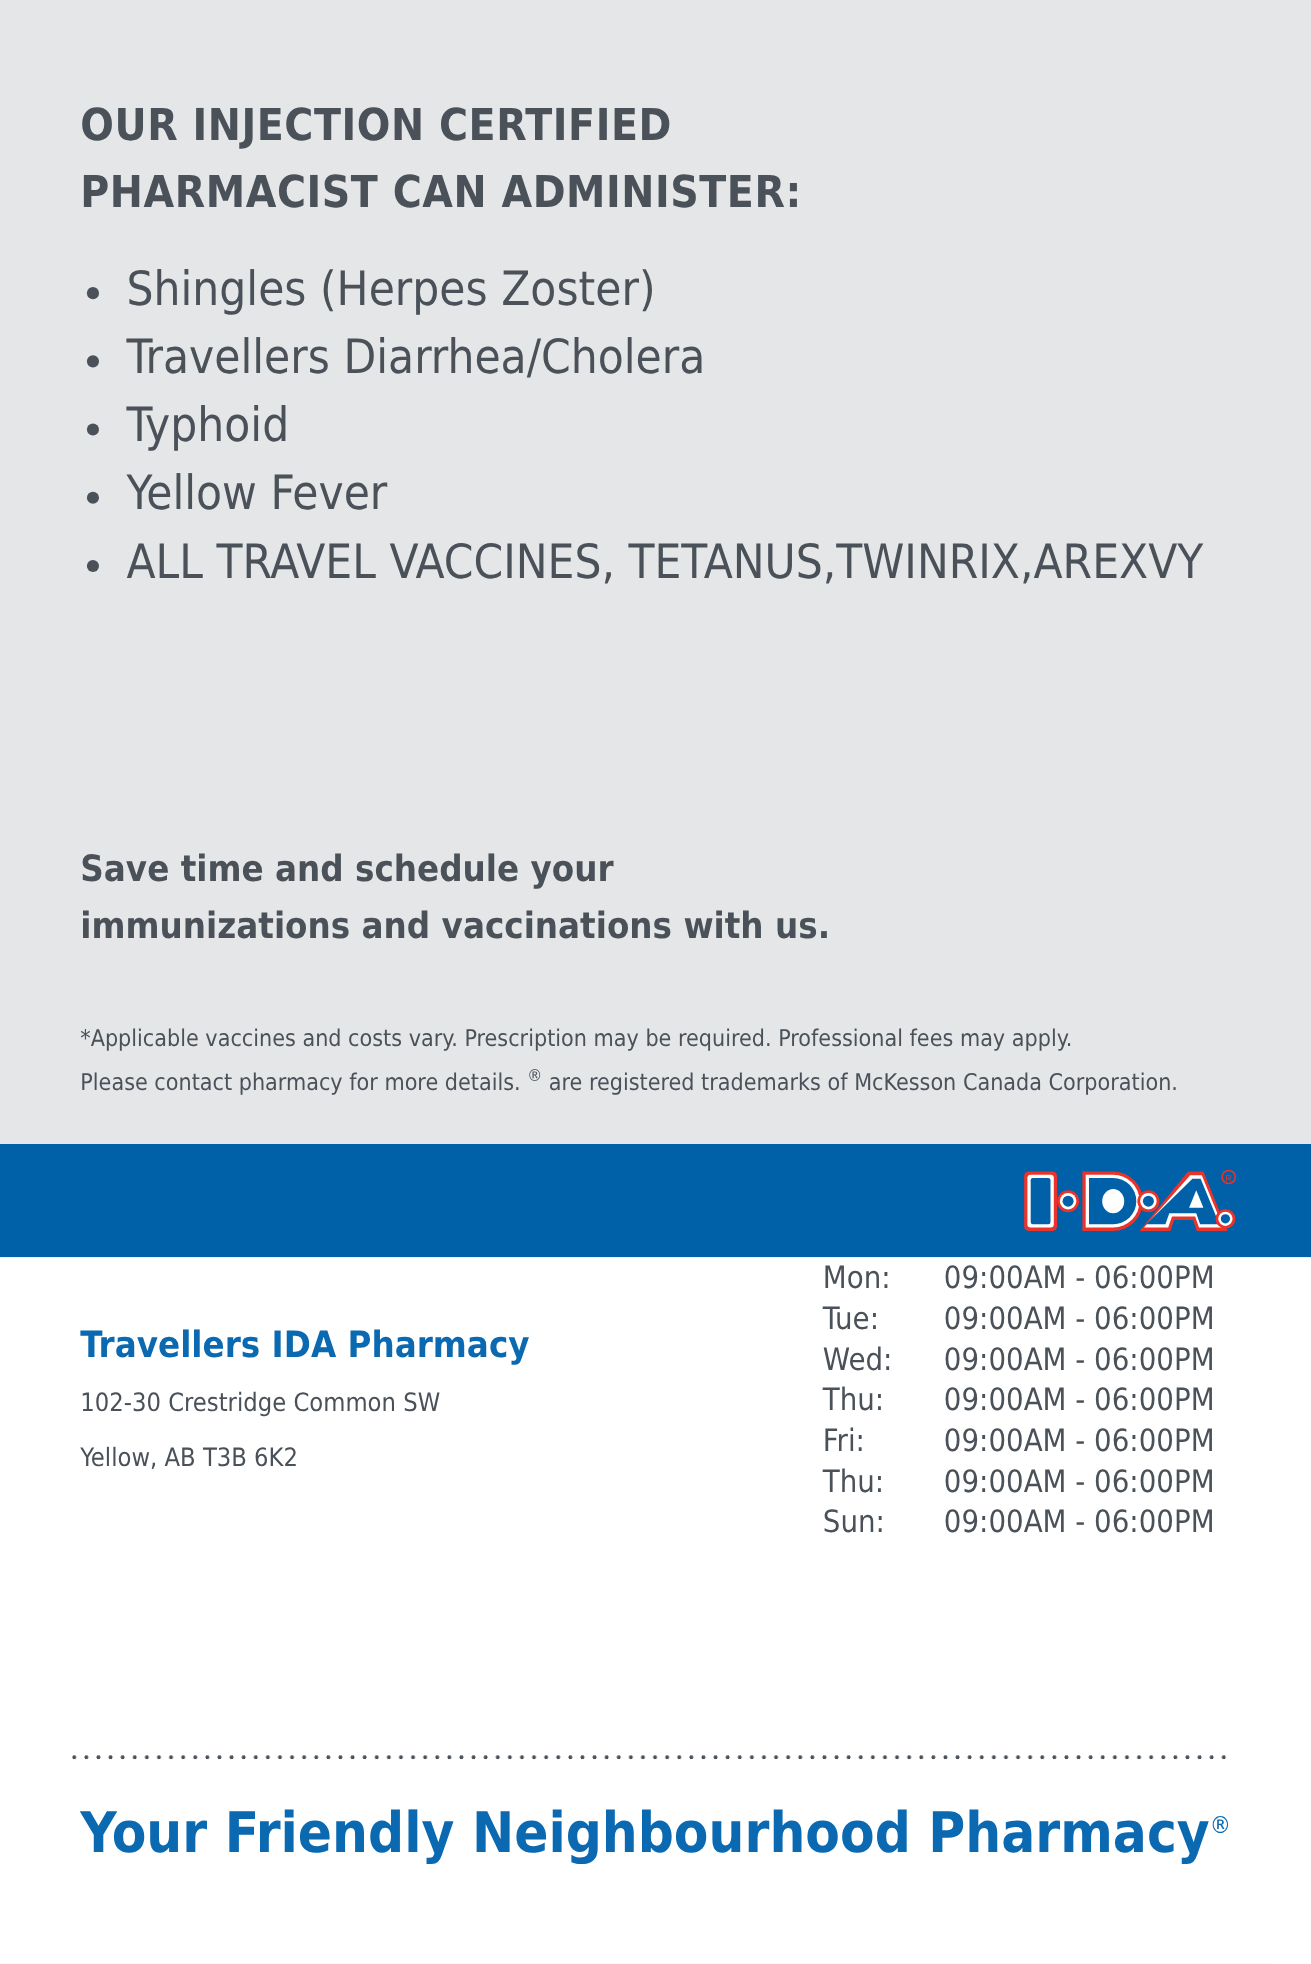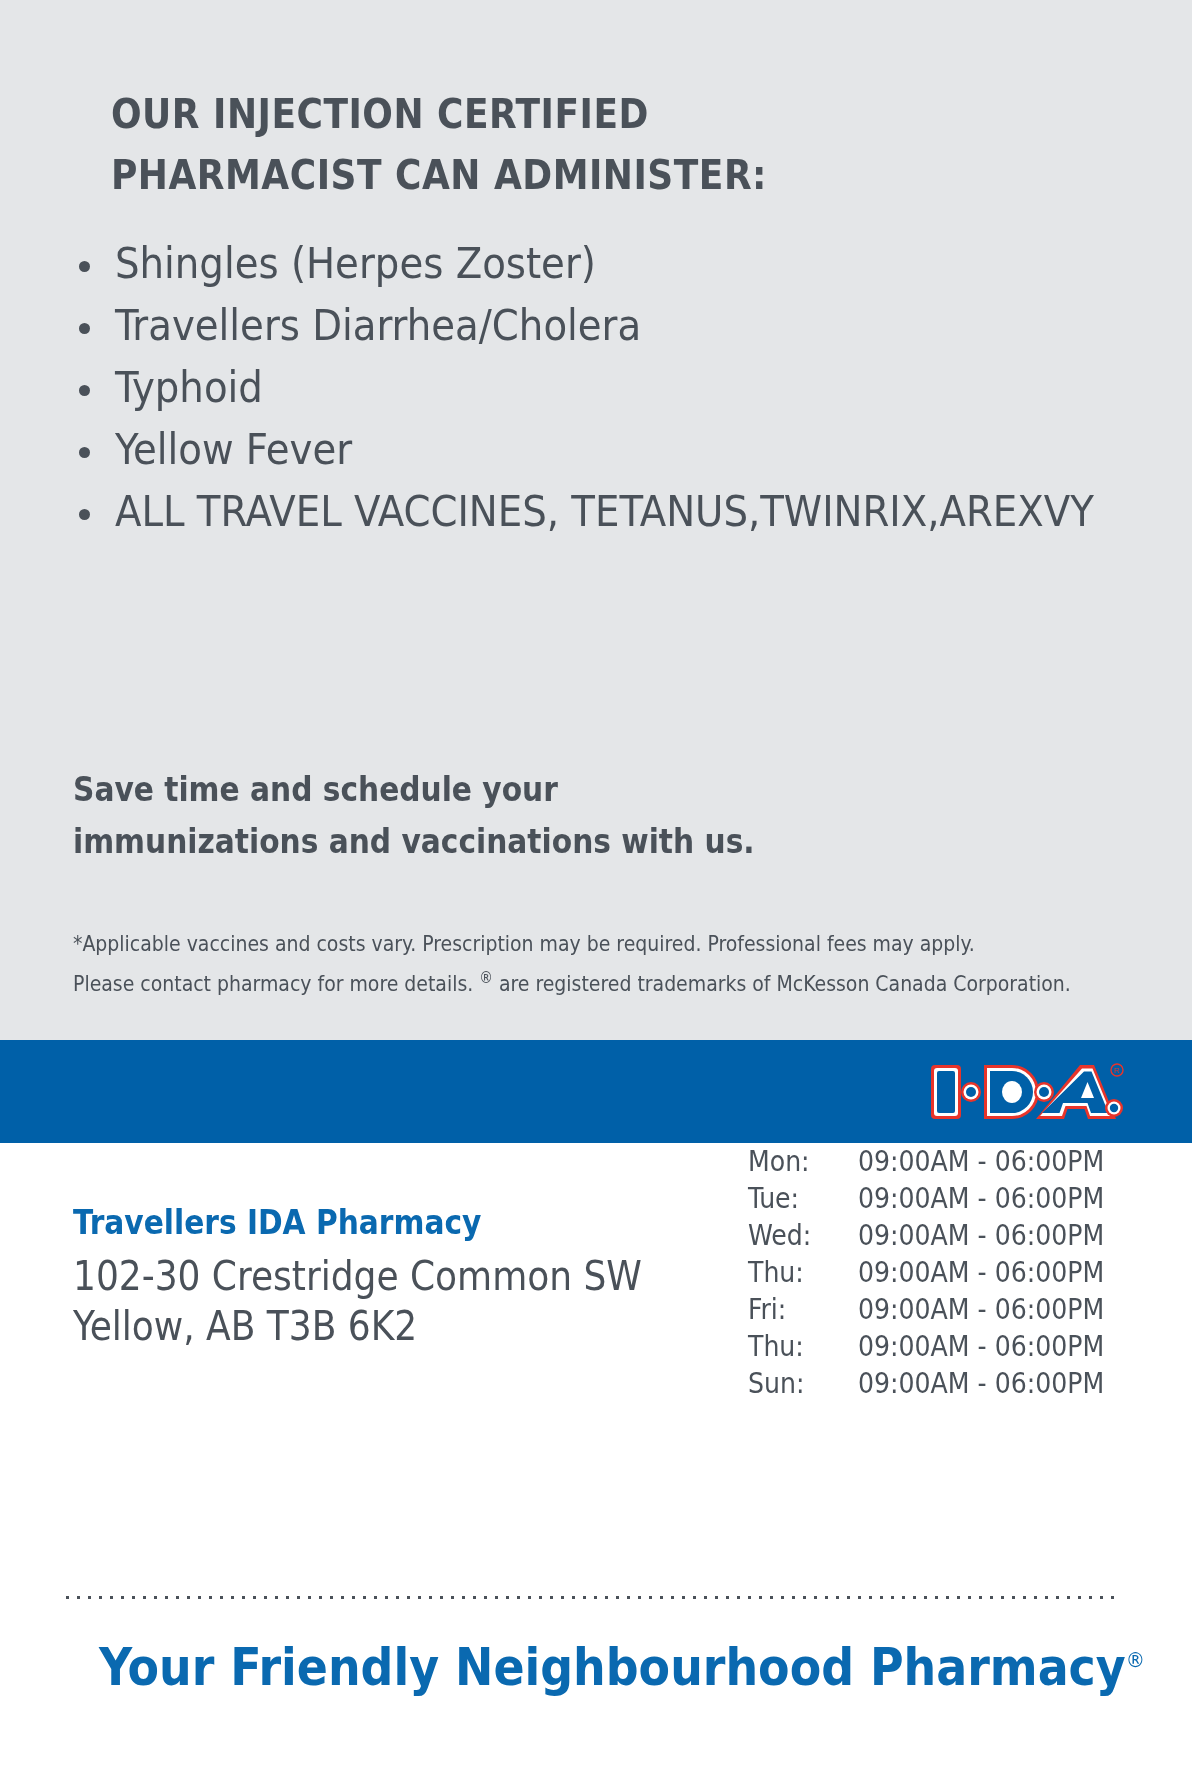--- a/index.html
+++ b/index.html
@@ -36,21 +36,21 @@
     top: 84px;
     width: 900px;
     font-family: "DejaVu Sans Condensed", "Liberation Sans Narrow", "Liberation Sans", sans-serif;
     font-weight: 700;
     font-size: 40px;
     line-height: 61px;
     letter-spacing: 0.5px;
     color: #4A5159;
     white-space: nowrap;
   }
-  .headline-line { display: block; margin-left: 38px; }
+  .headline-line { display: block; }
 
   .vaccine-list {
     position: absolute;
     left: 73px;
     top: 232px;
     width: 1400px;
     list-style: none;
   }
   .vaccine-item {
     position: relative;
@@ -143,21 +143,21 @@
     color: #0A69B0;
     white-space: nowrap;
   }
 
   .address {
     position: absolute;
     left: 73px;
     top: 108px;
     font-family: "Liberation Sans Narrow", "DejaVu Sans Condensed", "Liberation Sans", sans-serif;
     font-weight: 400;
-    font-size: 40px;
+    font-size: 23px;
     line-height: 50px;
     color: #4A5159;
     white-space: nowrap;
   }
   .address-line { display: block; }
 
   .contact {
     position: absolute;
     left: 73px;
     top: 222px;
@@ -209,21 +209,20 @@
   .tagline {
     position: absolute;
     left: 73px;
     top: 485px;
     font-family: "DejaVu Sans Condensed", "Liberation Sans Narrow", "Liberation Sans", sans-serif;
     font-weight: 700;
     font-size: 51px;
     line-height: 64px;
     color: #0A69B0;
     white-space: nowrap;
-    margin-left: 26px;
   }
   .tagline sup {
     font-size: 0.42em;
     vertical-align: super;
     font-weight: 400;
   }
 </style>
 </head>
 <body>
 

